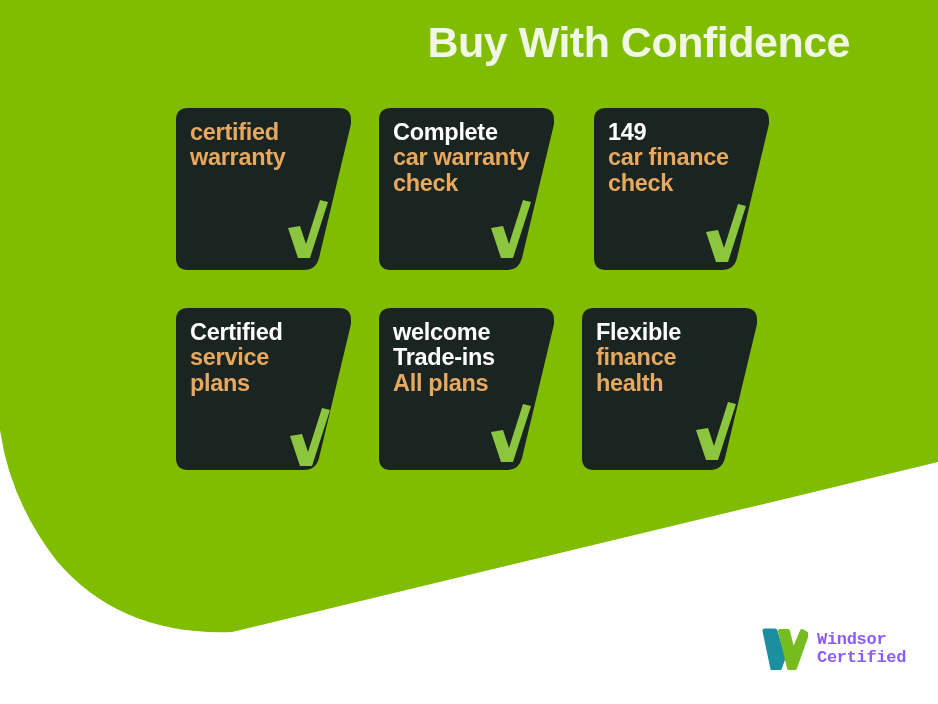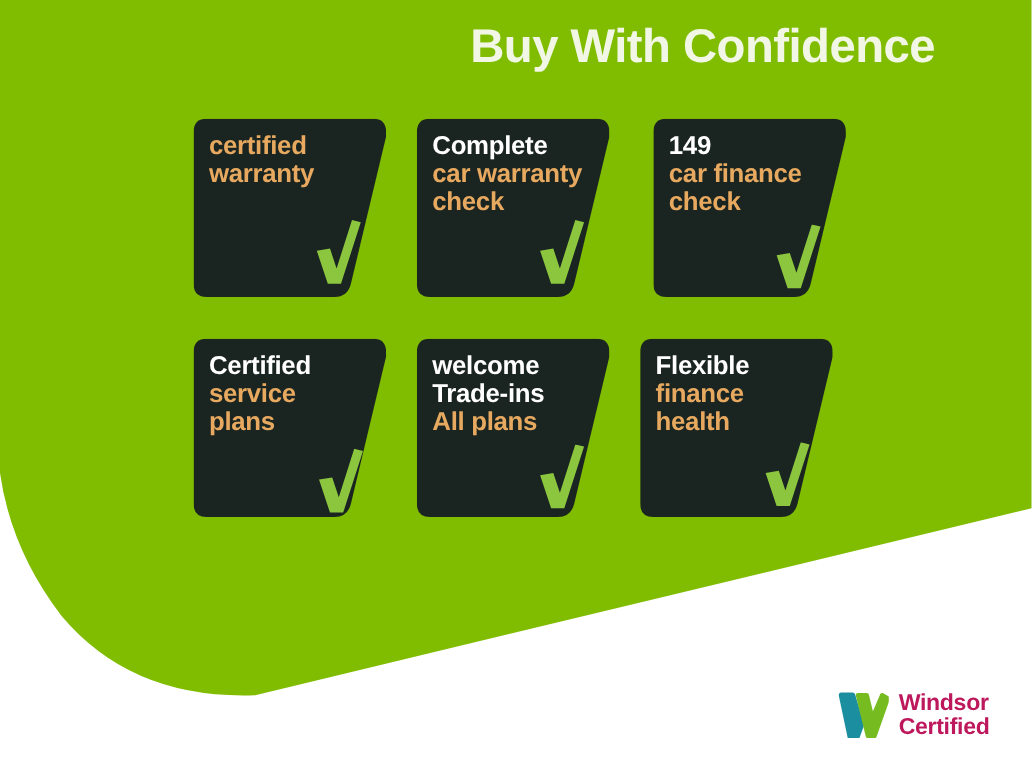--- a/index.html
+++ b/index.html
@@ -96,25 +96,26 @@
   #logo {
     position: absolute;
     left: 762px;
     top: 628px;
     display: flex;
     align-items: center;
   }
   #logo-mark { flex: 0 0 auto; }
   #logo-text {
     margin-left: 9px;
-    color: #be185d;
-    font-size: 21px;
+    color: #8b5cf6;
+    font-size: 17px;
     font-weight: bold;
     line-height: 1.06;
     letter-spacing: -0.3px;
+    font-family: Liberation Mono, monospace;
   }
   #logo-text span { display: block; }
 </style>
 </head>
 <body>
 
 <div id="stage">
 
   <svg id="green-blob" viewBox="0 0 938 704" preserveAspectRatio="none" aria-hidden="true">
     <path d="M 0,0 L 938,0 L 938,462 L 232,632 Q 120,636 56,560 Q 10,500 0,430 Z" fill="#80bc00"></path>

